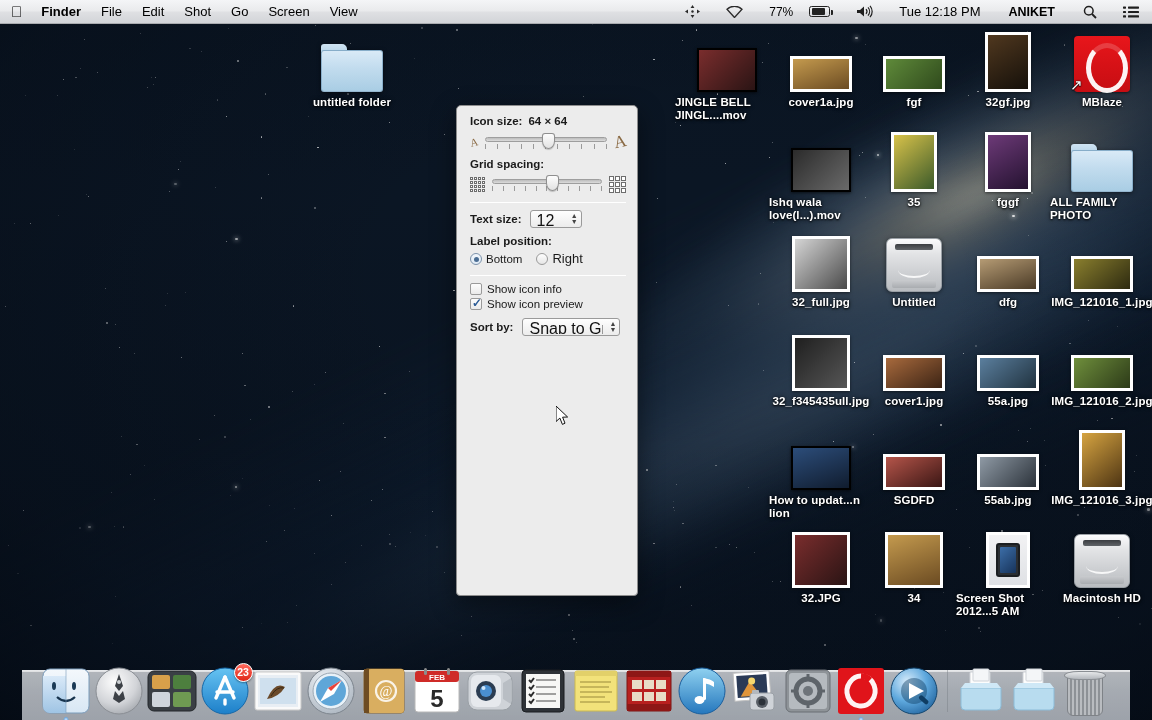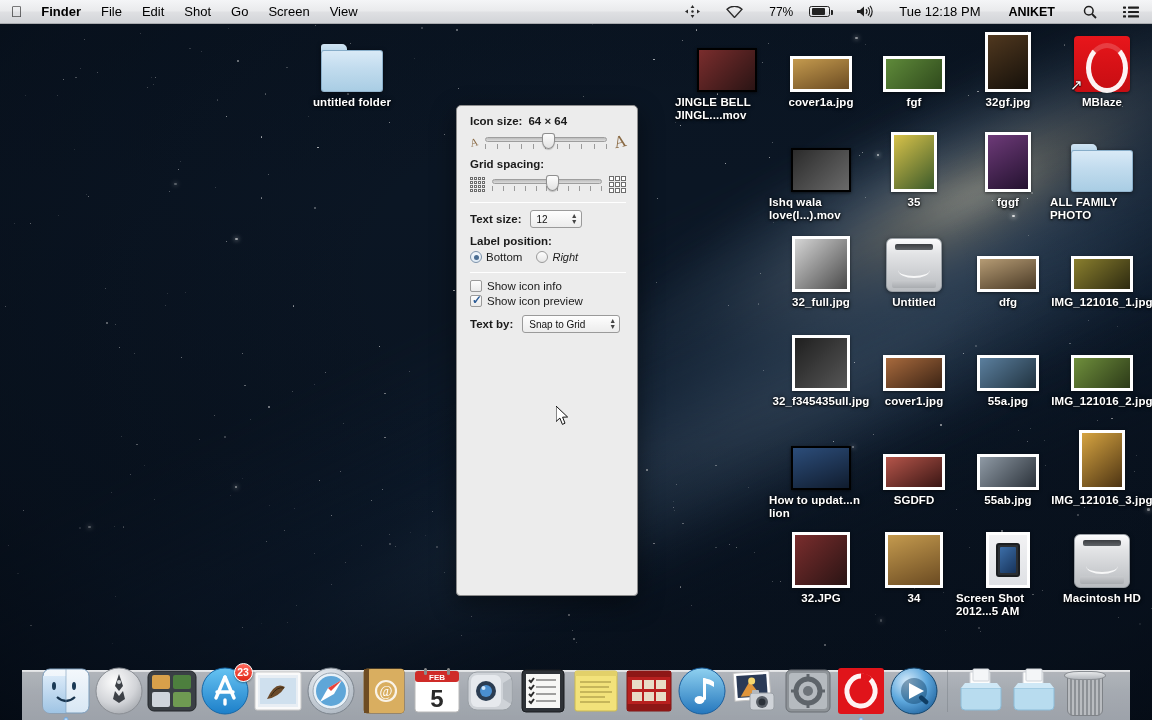--- a/index.html
+++ b/index.html
@@ -168,21 +168,21 @@
     background:linear-gradient(to bottom,#fdfdfd,#e2e2e2); border:1px solid #8f8f8f;
     border-radius:3px 3px 50% 50%; box-shadow:0 1px 1px rgba(0,0,0,.2); }
   .icosmall { font-family:"Liberation Serif", serif; font-size:11px; color:#8a6a44; transform:rotate(-12deg); }
   .icobig  { font-family:"Liberation Serif", serif; font-size:17px; color:#8a6a44; transform:rotate(-12deg); }
   .gridsmall, .gridbig { display:grid; gap:1px; }
   .gridsmall { grid-template-columns:repeat(4,3px); grid-template-rows:repeat(4,3px); }
   .gridbig { grid-template-columns:repeat(3,5px); grid-template-rows:repeat(3,5px); }
   .gridsmall i, .gridbig i { background:#fff; border:1px solid #6d6d6d; display:block; }
   .sep { height:1px; background:#c2c2c2; border-bottom:1px solid #fff; margin:9px 0 7px; }
   select.mini {
-    font-family:"Liberation Sans", sans-serif; font-size:10px;
+    font-family:"Liberation Sans", sans-serif; font-size:16px;
     -webkit-appearance:none; appearance:none;
     background:linear-gradient(to bottom,#fefefe,#ececec);
     border:1px solid #9a9a9a; border-radius:3px;
     padding:1px 16px 1px 6px; height:18px; color:#111;
   }
   .selwrap { position:relative; display:inline-block; }
   .selwrap .arrs { position:absolute; right:4px; top:3px; font-size:7px; line-height:6px; color:#444; pointer-events:none; }
   .radiorow { display:flex; align-items:center; gap:4px; margin-top:4px; position:relative; }
   .radio { width:12px; height:12px; border-radius:50%;
     background:linear-gradient(to bottom,#fdfdfd,#e6e6e6); border:1px solid #9a9a9a;
@@ -888,42 +888,42 @@
     </div>
 
     <div class="row" style="margin-top:7px;">
       <span class="lblbold">Label position:</span>
     </div>
 
     <div class="radiorow">
       <span class="radio on"></span>
       <span style="font-size:11.5px;">Bottom</span>
       <span class="radio" style="margin-left:10px;"></span>
-      <span style="font-size:11px;font-style:italic;">Right</span>
+      <span style="font-size:13px;">Right</span>
       <span class="cursor-arrow">
         <svg width="14" height="20" viewBox="0 0 14 20">
           <polygon points="0,0 0,15.5 3.9,12.1 6.4,18.4 9,17.2 6.6,11.2 11.6,11" fill="#fff" stroke="#111" stroke-width="1"></polygon>
         </svg>
       </span>
     </div>
 
     <div class="sep"></div>
 
     <div class="chkrow">
       <span class="chk"></span>
       <span style="font-size:11.5px;">Show icon info</span>
     </div>
 
     <div class="chkrow">
       <span class="chk on"></span>
       <span style="font-size:11.5px;">Show icon preview</span>
     </div>
 
     <div class="row" style="margin-top:8px;">
-      <span class="lblbold">Text by:</span>
+      <span class="lblbold">Sort by:</span>
       <span class="selwrap" style="margin-left:9px;">
         <select class="mini" id="sort-by-select" style="width:98px;"><option>None</option><option selected="">Snap to Grid</option><option>Name</option><option>Kind</option><option>Date Modified</option><option>Size</option><option>Label</option></select>
         <span class="arrs">▲<br>▼</span>
       </span>
     </div>
 
   </div>
 </div>
 
 <div id="dock">

